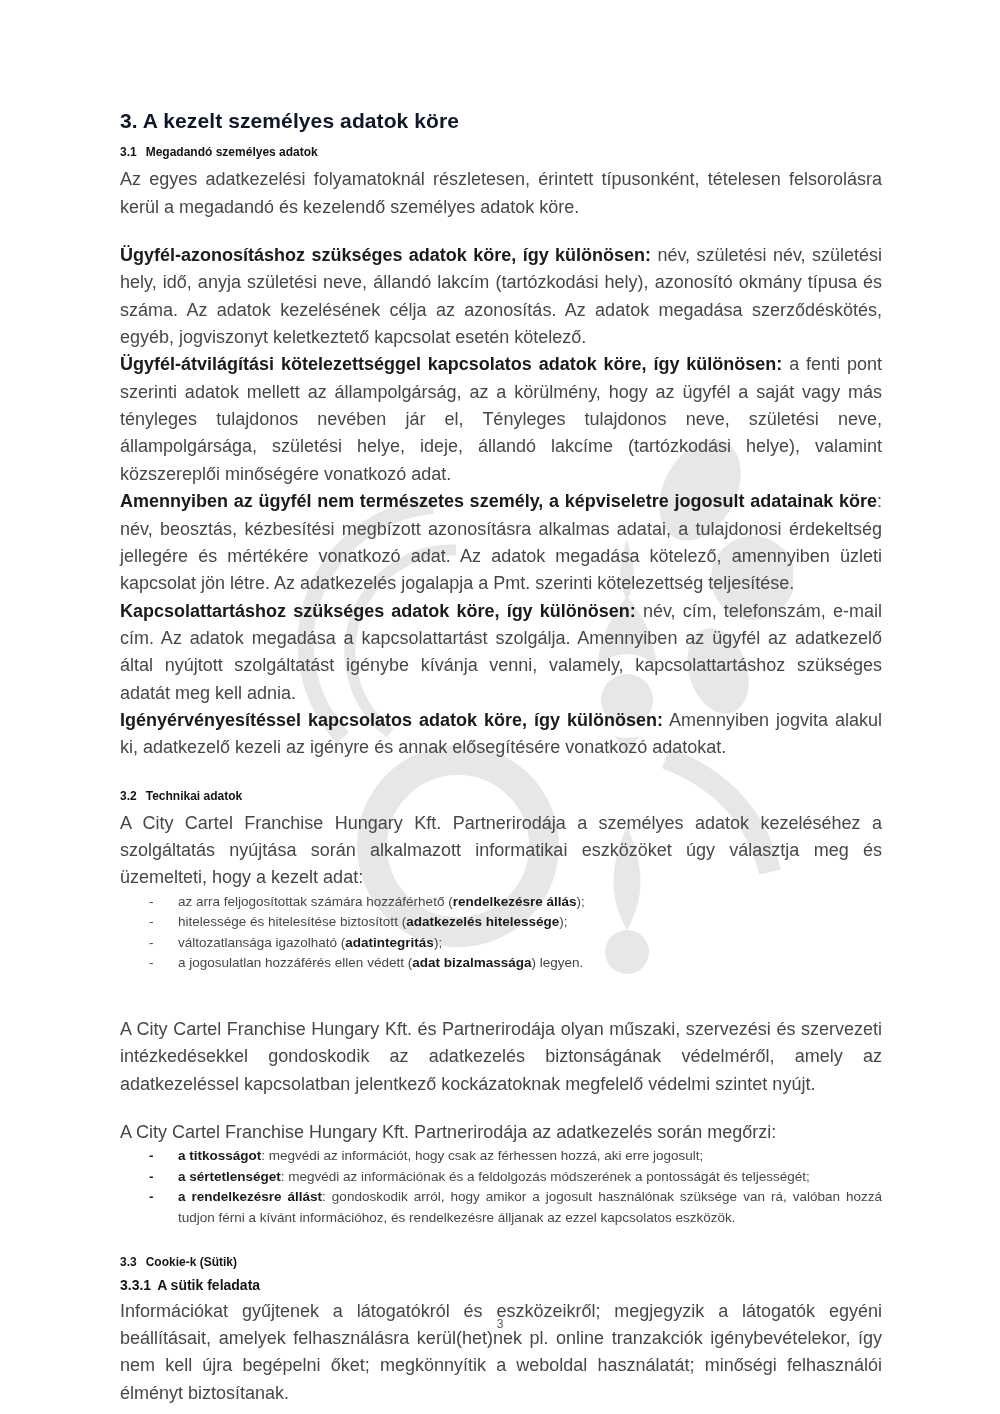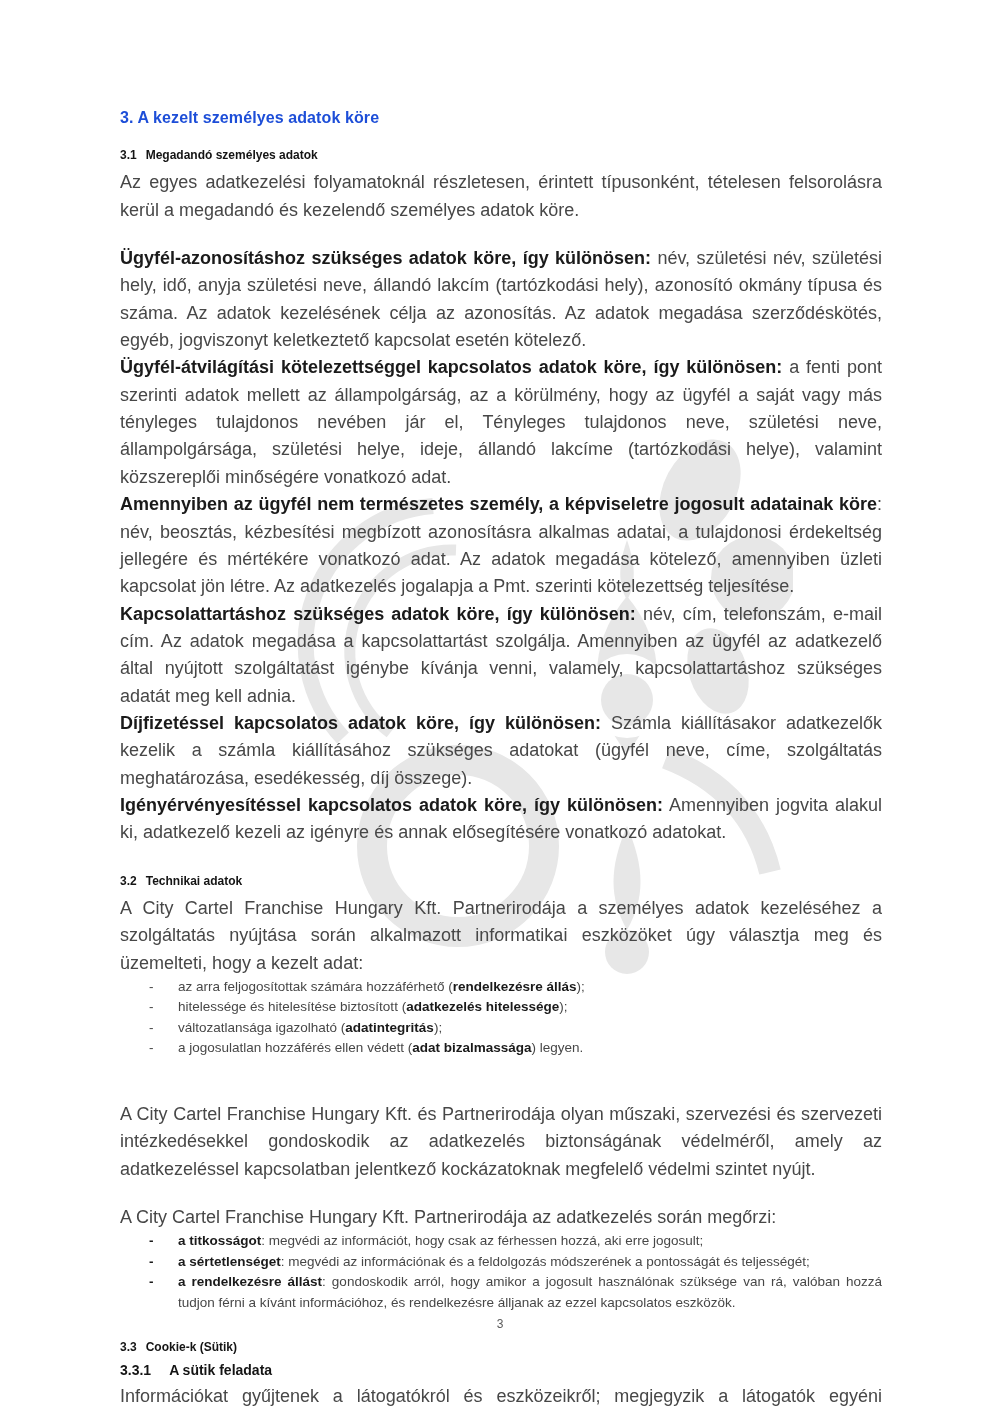--- a/index.html
+++ b/index.html
@@ -19,44 +19,44 @@
     width: 545px;
     height: 595px;
     z-index: 0;
   }
   .content {
     position: relative;
     z-index: 1;
     padding: 108px 118px 0 120px;
   }
   h1.doc-title {
-    font-size: 16px;
+    font-size: 21px;
     font-weight: 800;
-    color: #1d4ed8;
+    color: #0f172a;
     letter-spacing: 0.1px;
-    margin: 0 0 21px 0;
+    margin: 0 0 12px 0;
     line-height: 1.2;
   }
   h2.sec-heading {
     font-size: 12px;
     font-weight: 800;
     color: #141414;
     margin: 0 0 6px 0;
     line-height: 1.25;
   }
   h2.sec-heading .hnum { margin-right: 9px; }
   h2.mt { margin-top: 27px; }
   h3.sub-heading {
     font-size: 14px;
     font-weight: 800;
     color: #141414;
     margin: 2px 0 3px 0;
     line-height: 1.3;
   }
-  h3.sub-heading .hnum { margin-right: 18px; }
+  h3.sub-heading .hnum { margin-right: 6px; }
   p.body {
     font-size: 18px;
     line-height: 1.52;
     text-align: justify;
     margin: 0;
   }
   p.body b, .li b, .lead { font-weight: bold; color: #1a1a1a; margin-top: 11px; }
   .gap { height: 21px; }
   .dash-list { margin: 0; padding: 0; list-style: none; }
   .li {
@@ -122,21 +122,20 @@
       <h2 class="sec-heading">
         <span class="hnum">3.1</span><span>Megadandó személyes adatok</span>
       </h2>
       <p class="body">Az egyes adatkezelési folyamatoknál részletesen, érintett típusonként, tételesen felsorolásra kerül a megadandó és kezelendő személyes adatok köre.</p>
       <div class="gap"></div>
 
       <p class="body"><b class="lead">Ügyfél-azonosításhoz szükséges adatok köre, így különösen:</b><span> név, születési név, születési hely, idő, anyja születési neve, állandó lakcím (tartózkodási hely), azonosító okmány típusa és száma. Az adatok kezelésének célja az azonosítás. Az adatok megadása szerződéskötés, egyéb, jogviszonyt keletkeztető kapcsolat esetén kötelező.</span></p>
       <p class="body"><b class="lead">Ügyfél-átvilágítási kötelezettséggel kapcsolatos adatok köre, így különösen:</b><span> a fenti pont szerinti adatok mellett az állampolgárság, az a körülmény, hogy az ügyfél a saját vagy más tényleges tulajdonos nevében jár el, Tényleges tulajdonos neve, születési neve, állampolgársága, születési helye, ideje, állandó lakcíme (tartózkodási helye), valamint közszereplői minőségére vonatkozó adat.</span></p>
       <p class="body"><b class="lead">Amennyiben az ügyfél nem természetes személy, a képviseletre jogosult adatainak köre</b><span>: név, beosztás, kézbesítési megbízott azonosításra alkalmas adatai, a tulajdonosi érdekeltség jellegére és mértékére vonatkozó adat. Az adatok megadása kötelező, amennyiben üzleti kapcsolat jön létre. Az adatkezelés jogalapja a Pmt. szerinti kötelezettség teljesítése.</span></p>
       <p class="body"><b class="lead">Kapcsolattartáshoz szükséges adatok köre, így különösen:</b><span> név, cím, telefonszám, e-mail cím. Az adatok megadása a kapcsolattartást szolgálja. Amennyiben az ügyfél az adatkezelő által nyújtott szolgáltatást igénybe kívánja venni, valamely, kapcsolattartáshoz szükséges adatát meg kell adnia.</span></p>
-      <p class="body"><b class="lead">Díjfizetéssel kapcsolatos adatok köre, így különösen:</b><span> Számla kiállításakor adatkezelők kezelik a számla kiállításához szükséges adatokat (ügyfél neve, címe, szolgáltatás meghatározása, esedékesség, díj összege).</span></p>
       <p class="body"><b class="lead">Igényérvényesítéssel kapcsolatos adatok köre, így különösen:</b><span> Amennyiben jogvita alakul ki, adatkezelő kezeli az igényre és annak elősegítésére vonatkozó adatokat.</span></p>
     </section>
 
     <section>
       <h2 class="sec-heading mt">
         <span class="hnum">3.2</span><span>Technikai adatok</span>
       </h2>
       <p class="body">A City Cartel Franchise Hungary Kft. Partnerirodája a személyes adatok kezeléséhez a szolgáltatás nyújtása során alkalmazott informatikai eszközöket úgy választja meg és üzemelteti, hogy a kezelt adat:</p>
 
       <div class="dash-list">

